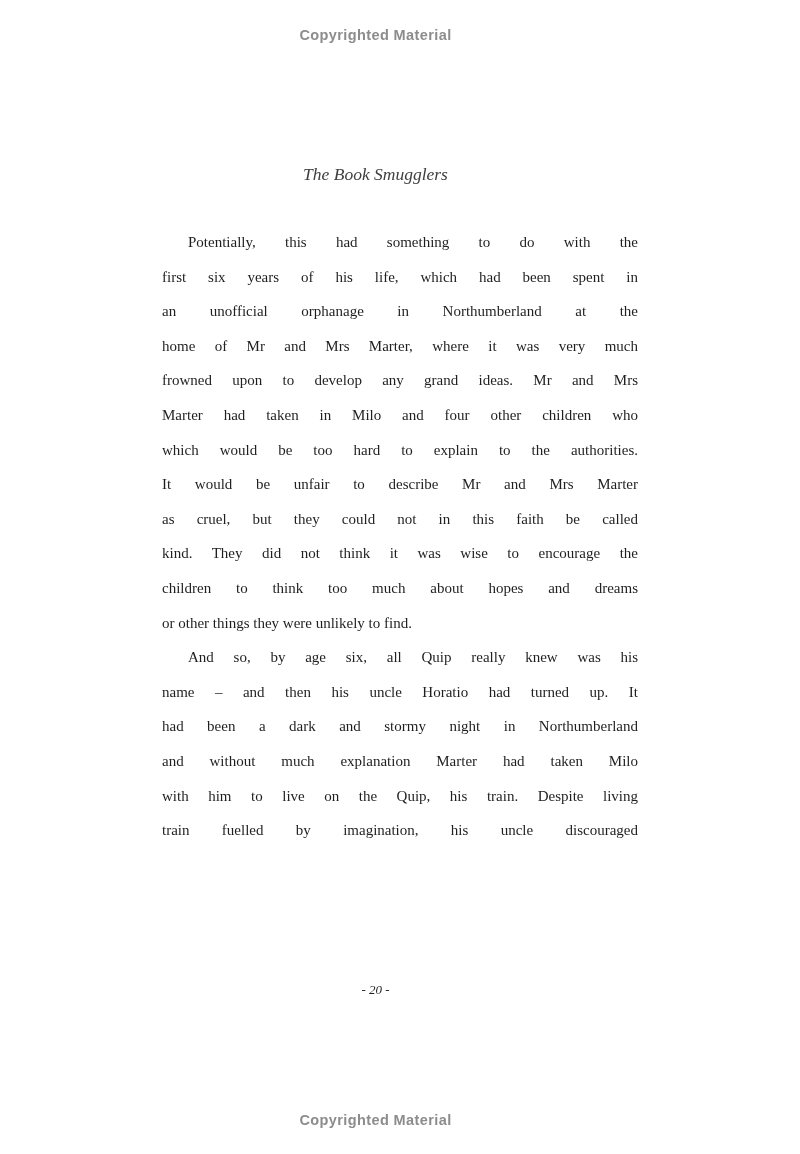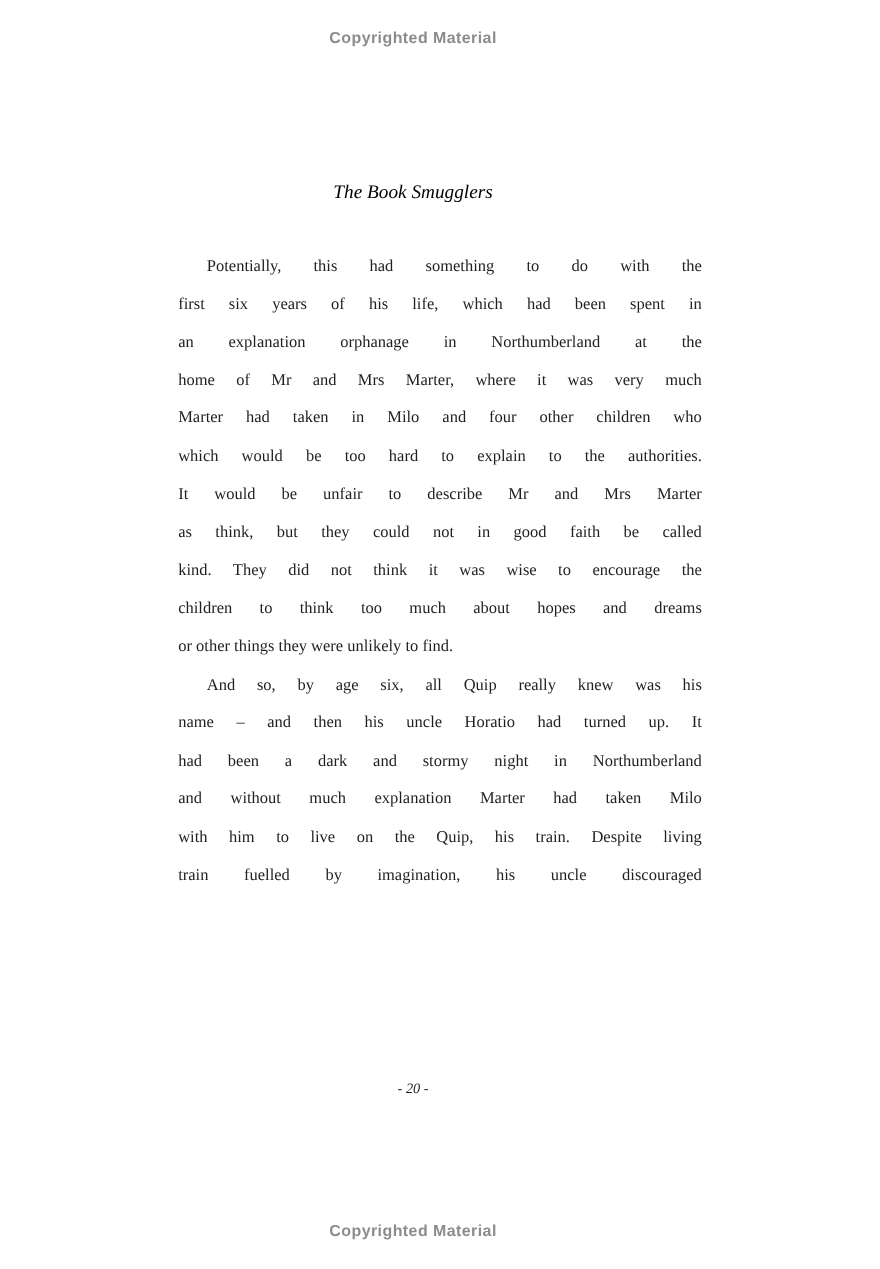--- a/index.html
+++ b/index.html
@@ -26,21 +26,21 @@
   .copyright.top { top: 27px; }
   .copyright.bottom { top: 1112px; }
   .running-header {
     position: absolute;
     top: 164px;
     left: 0;
     width: 100%;
     text-align: center;
     font-style: italic;
     font-size: 17.5px;
-    color: #000000;
+    color: #404040;
   }
   .body-text {
     position: absolute;
     top: 225px;
     left: 162px;
     width: 476px;
     color: #1f1f1f;
     font-size: 15px;
   }
   .line {
@@ -69,26 +69,27 @@
 <div class="page">
 
   <div class="copyright top">Copyrighted Material</div>
 
   <div class="running-header">The Book Smugglers</div>
 
   <div class="body-text">
     <div class="para">
       <div class="line indent">Potentially, this had something to do with the</div>
       <div class="line">first six years of his life, which had been spent in</div>
-      <div class="line">an explanation orphanage in Northumberland at the</div>
+      <div class="line">an unofficial orphanage in Northumberland at the</div>
       <div class="line">home of Mr and Mrs Marter, where it was very much</div>
+      <div class="line">frowned upon to develop any grand ideas. Mr and Mrs</div>
       <div class="line">Marter had taken in Milo and four other children who</div>
       <div class="line">which would be too hard to explain to the authorities.</div>
       <div class="line">It would be unfair to describe Mr and Mrs Marter</div>
-      <div class="line">as think, but they could not in good faith be called</div>
+      <div class="line">as cruel, but they could not in this faith be called</div>
       <div class="line">kind. They did not think it was wise to encourage the</div>
       <div class="line">children to think too much about hopes and dreams</div>
       <div class="line para-end">or other things they were unlikely to find.</div>
     </div>
     <div class="para">
       <div class="line indent">And so, by age six, all Quip really knew was his</div>
       <div class="line">name – and then his uncle Horatio had turned up. It</div>
       <div class="line">had been a dark and stormy night in Northumberland</div>
       <div class="line">and without much explanation Marter had taken Milo</div>
       <div class="line">with him to live on the Quip, his train. Despite living</div>

